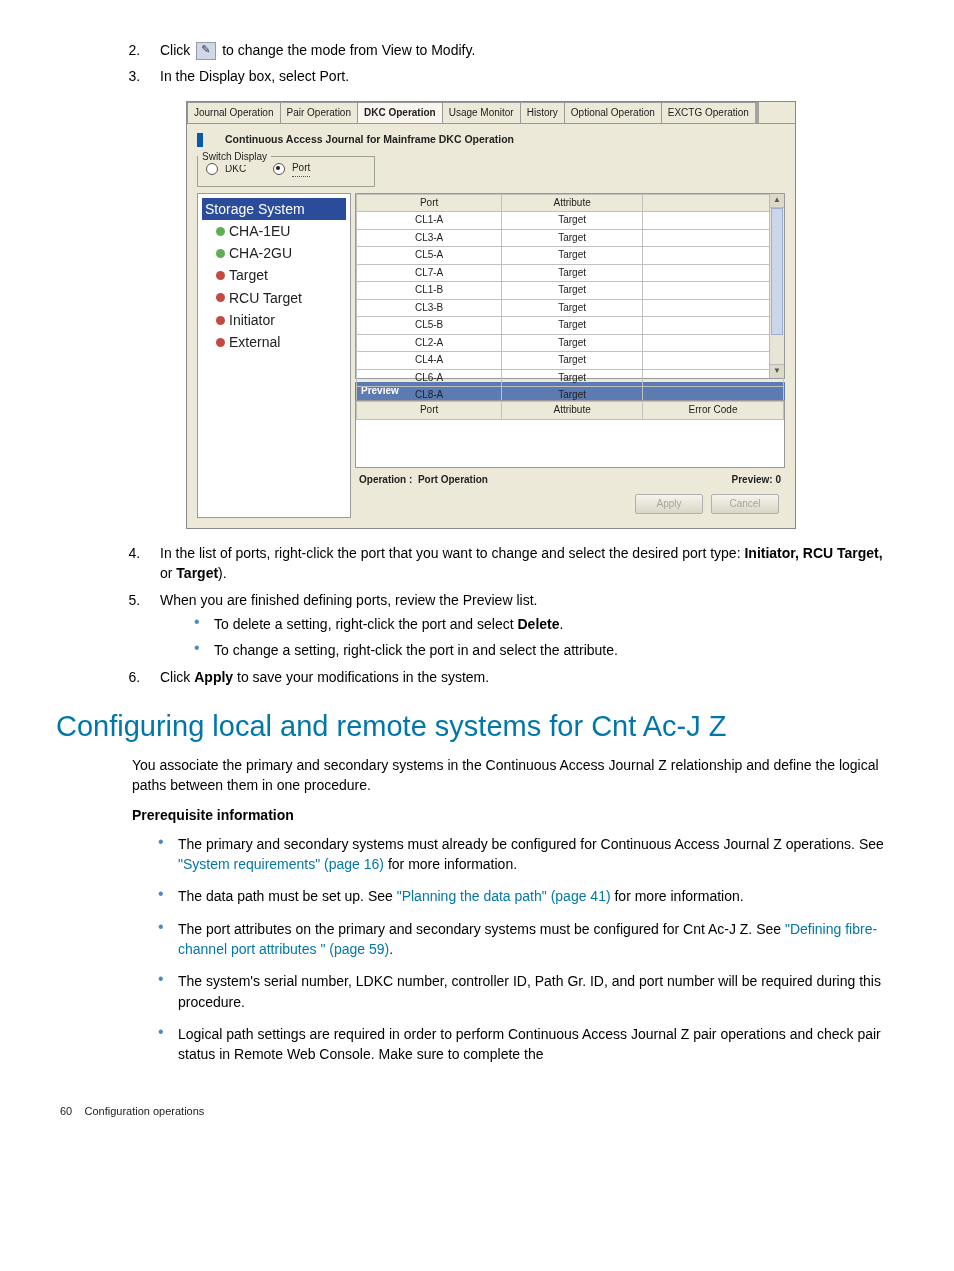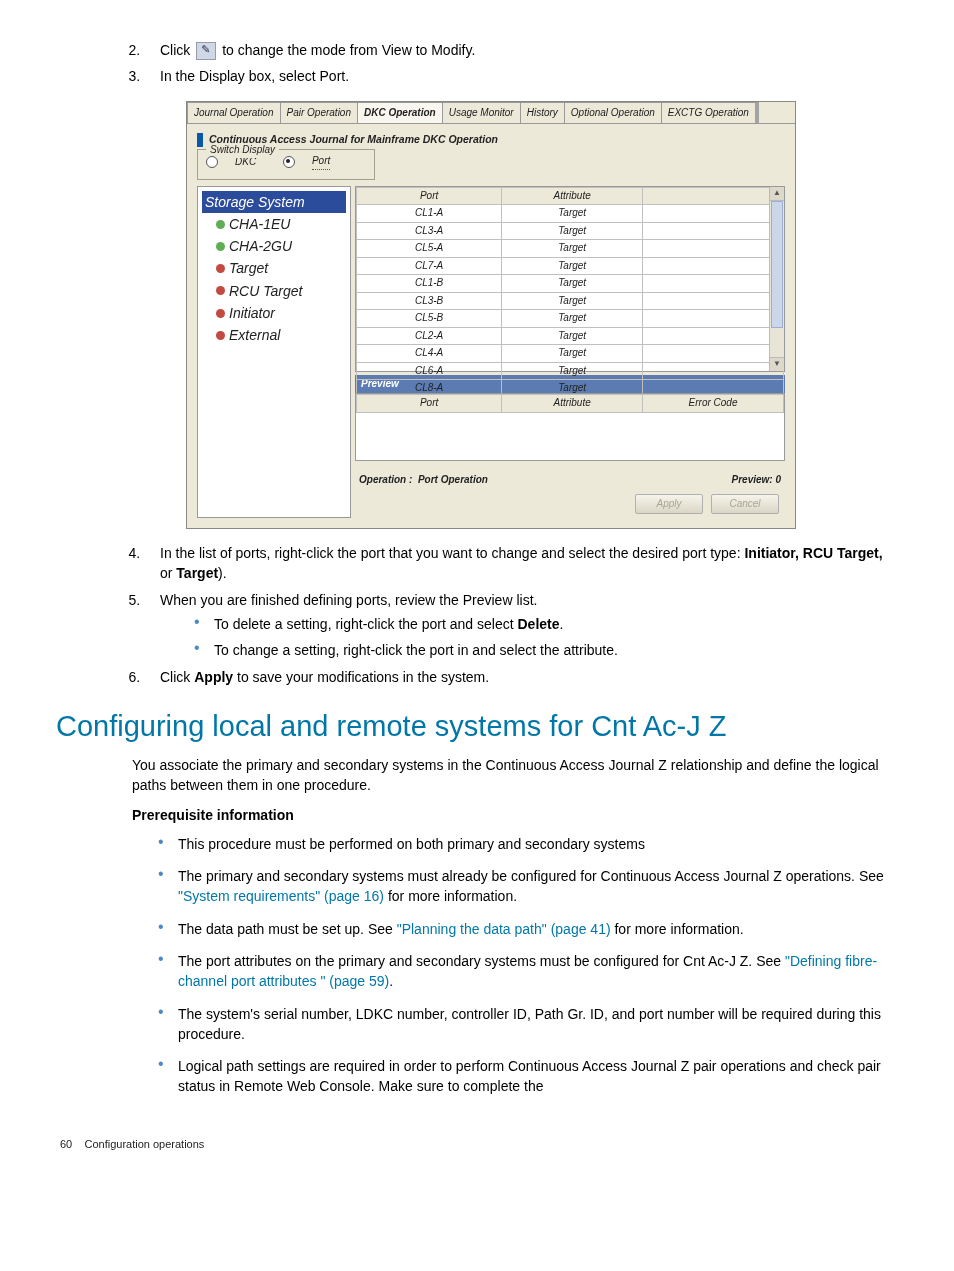--- a/index.html
+++ b/index.html
@@ -41,58 +41,57 @@
 
   
   .shot {
     margin: 14px 0 14px 130px;
     width: 608px;
     border: 1px solid #888;
     background: #ece9d8;
     font-family: Tahoma, Arial, sans-serif;
     font-size: 10px;
     color: #222;
-    font-style: italic;
   }
   .tabs {
     display: flex;
     background: #ece9d8;
     border-bottom: 1px solid #999;
   }
   .tab {
     padding: 3px 6px;
     border: 1px solid #999;
     border-bottom: none;
     border-right: none;
     background: #ece9d8;
     white-space: nowrap;
   }
   .tab:last-child { border-right: 4px solid #a3a3a3; }
   .tab.active { background: #f8f6ee; font-weight: bold; }
   .panel {
     padding: 8px 10px 10px 10px;
     background: #ece9d8;
   }
-  .acc-title { display: flex; align-items: center; gap: 6px; margin-bottom: 2px; }
+  .acc-title { display: flex; align-items: center; gap: 22px; margin-bottom: 9px; }
   .acc-title .bar { width: 6px; height: 14px; background: #0a58a8; }
   .acc-title .txt { font-weight: bold; font-size: 10.5px; }
   .fieldset {
     border: 1px solid #a0a096;
     padding: 4px 8px 6px 8px;
     margin-bottom: 6px;
     position: relative;
   }
   .legend {
     position: absolute;
-    top: -7px; left: 8px;
+    top: -7px; left: 0;
     background: #ece9d8;
     padding: 0 4px;
     font-size: 10px;
   }
-  .radio { display: inline-flex; align-items: center; gap: 17px; margin-right: 24px; font-size: 10px;}
+  .radio { display: inline-flex; align-items: center; gap: 7px; margin-right: 24px; font-size: 10px;}
   .radio .dot {
     width: 10px; height: 10px; border-radius: 50%;
     border: 1px solid #555; background: #fff; position: relative;
   }
   .radio.sel .dot::after {
     content: ""; position: absolute; left: 2px; top: 2px;
     width: 4px; height: 4px; background: #222; border-radius: 50%;
   }
   .cols { display: flex; gap: 4px; }
   .tree {
@@ -122,21 +121,21 @@
     position: absolute; right: 0; top: 0; bottom: 0; width: 14px;
     background: #e8e4d6; border-left: 1px solid #bbb;
   }
   .scrollbar .arrow {
     height: 13px; border-bottom: 1px solid #bbb; background: #ddd9ca;
     display: flex; align-items: center; justify-content: center; font-size: 8px; color: #555;
   }
   .scrollbar .arrow.bottom { position: absolute; bottom: 0; left:0; right:0; border-bottom:none; border-top:1px solid #bbb;}
   .scrollbar .thumb { position: absolute; left:1px; right:1px; top:14px; height:68%; background:#cbd6eb; border:1px solid #9daed0;}
   .preview-hdr { background: #5b7bb2; color: #fff; font-weight: bold; padding: 2px 6px; margin-top: 3px;}
-  .opline { display: flex; justify-content: space-between; padding: 12px 4px 6px 4px; font-size: 10px; }
+  .opline { display: flex; justify-content: space-between; padding: 5px 4px 6px 4px; font-size: 10px; }
   .opline b { font-weight: bold; }
   .btnrow { display:flex; justify-content:flex-end; gap:8px; padding: 0 6px 4px 0; }
   .btn {
     width: 66px; padding: 2px 0; text-align: center;
     border: 1px solid #b0b0b0; border-radius: 2px;
     background: linear-gradient(#f6f4eb,#dad6c6);
     color: #a9a597; font-size: 10px;
   }
   .status-row { display:flex; justify-content:flex-end; padding: 3px 4px; border-top: 1px solid #bbb; margin-top: 16px;}
   .status-row .stat { border:1px solid #bbb; padding:1px 20px; font-size:10px; background:#f2efe2;}
@@ -384,21 +383,20 @@
   </li>
   <li>
     <span>Click </span><span class="b">Apply</span><span> to save your modifications in the system.</span>
   </li>
 </ol>
 
 <h2 class="sec">Configuring local and remote systems for Cnt Ac-J Z</h2>
 <p class="body-para">You associate the primary and secondary systems in the Continuous Access Journal Z relationship and define the logical paths between them in one procedure.</p>
 <p class="subhdr">Prerequisite information</p>
 <ul class="bul2" id="prereq-list">
-    <li><span>This procedure must be performed on both primary and secondary systems</span></li>
     <li><span>The primary and secondary systems must already be configured for Continuous Access Journal Z operations. See </span><a class="lnk">"System requirements" (page 16)</a><span> for more information.</span></li>
     <li><span>The data path must be set up. See </span><a class="lnk">"Planning the data path" (page 41)</a><span> for more information.</span></li>
     <li><span>The port attributes on the primary and secondary systems must be configured for Cnt Ac-J Z. See </span><a class="lnk">"Defining fibre-channel port attributes " (page 59)</a><span>.</span></li>
     <li><span>The system's serial number, LDKC number, controller ID, Path Gr. ID, and port number will be required during this procedure.</span></li>
     <li><span>Logical path settings are required in order to perform Continuous Access Journal Z pair operations and check pair status in Remote Web Console. Make sure to complete the</span></li>
   </ul>
 
 <div class="footer">
   <span>60</span>&nbsp;&nbsp;&nbsp;&nbsp;<span>Configuration operations</span>
 </div>

